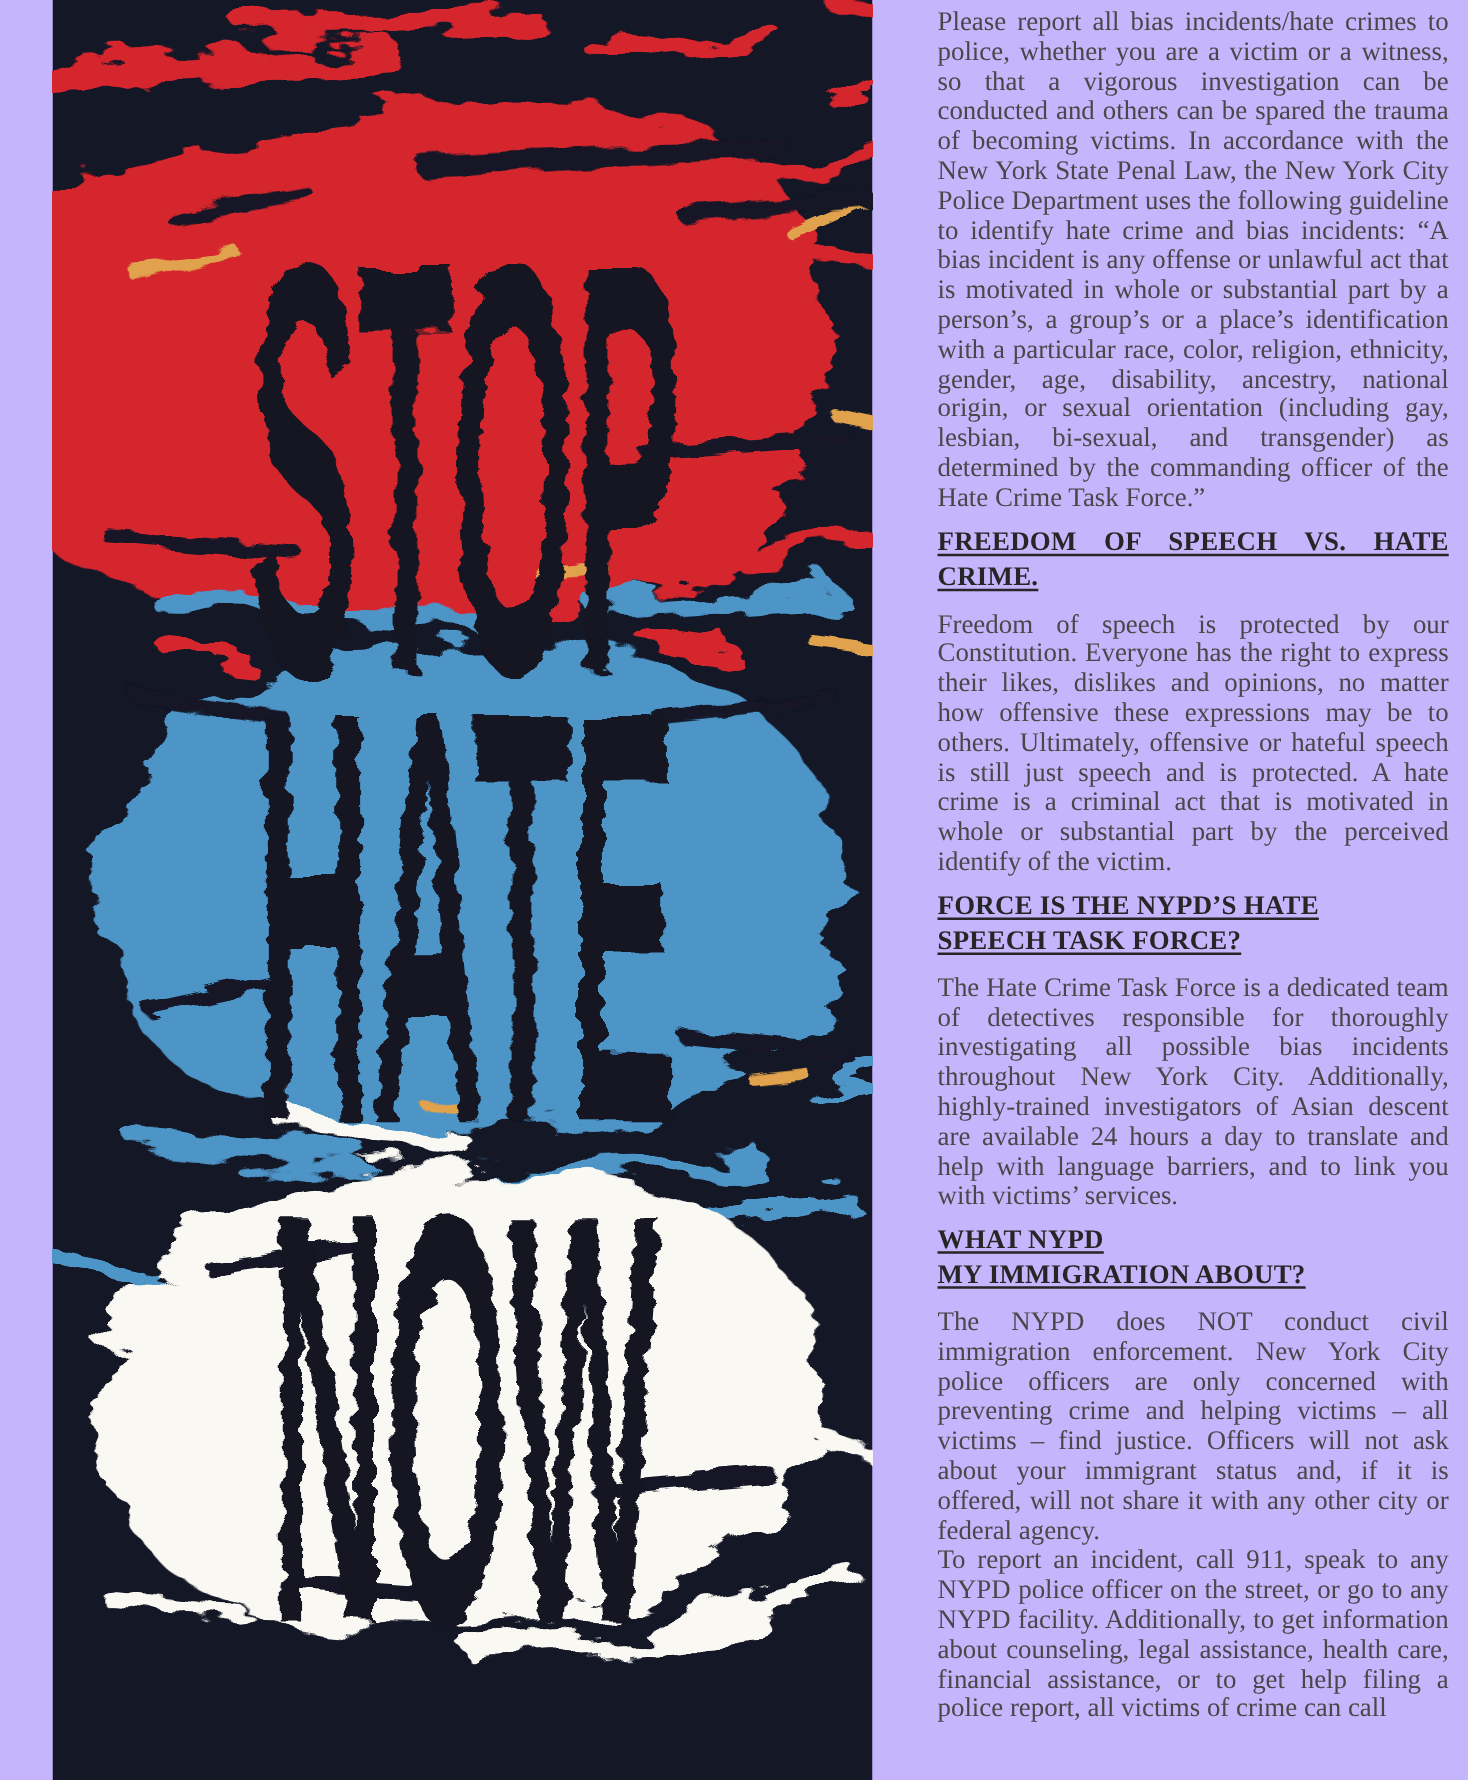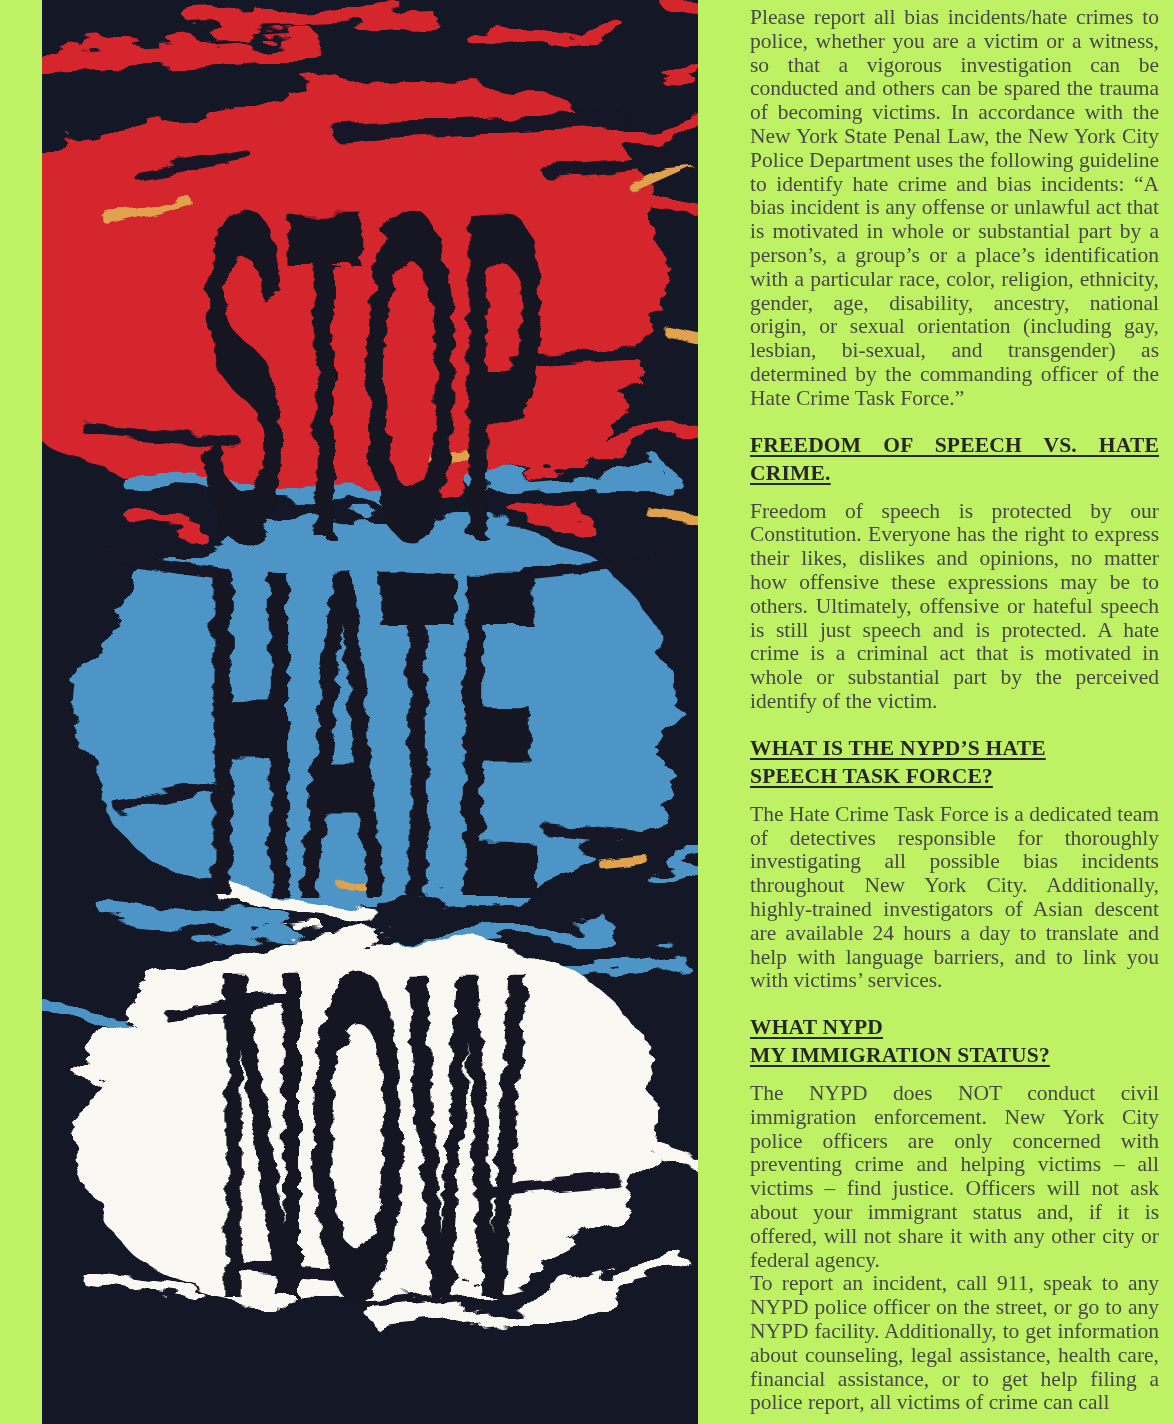--- a/index.html
+++ b/index.html
@@ -1,21 +1,21 @@
 <!DOCTYPE html>
 <html><head>
 <meta charset="utf-8">
 <style>
   html,body{margin:0;padding:0;background:#ffffff;}
-  .page{position:relative;width:1174px;height:1424px;background:#bef264;overflow:hidden;font-family:"Liberation Serif",serif;}
+  .page{position:relative;width:1174px;height:1424px;background:#c4b5fd;overflow:hidden;font-family:"Liberation Serif",serif;}
   .poster{position:absolute;left:42px;top:0;width:656px;height:1424px;}
   .poster svg{display:block;width:100%;height:100%;}
   .article{position:absolute;left:750px;top:6px;width:409px;color:#484848;font-size:21.5px;line-height:23.8px;text-align:justify;}
   .article p{margin:0;}
-  .article h2{font-size:21.5px;line-height:28px;color:#262626;margin:20px 0 13px 0;font-weight:bold;letter-spacing:0.2px;}
+  .article h2{font-size:21.5px;line-height:28px;color:#262626;margin:8px 0 13px 0;font-weight:bold;letter-spacing:0.2px;}
   .hl{text-decoration:underline;text-decoration-thickness:2px;text-underline-offset:3px;}
 </style>
 </head>
 <body>
 
 <div class="page">
 
   <div class="poster">
     <svg viewBox="0 0 656 1424" preserveAspectRatio="none">
       <defs>
@@ -100,22 +100,22 @@
     </svg>
   </div>
 
   <div class="article">
 
     <p>Please report all bias incidents/hate crimes to police, whether you are a victim or a witness, so that a vigorous investigation can be conducted and others can be spared the trauma of becoming victims. In accordance with the New York State Penal Law, the New York City Police Department uses the following guideline to identify hate crime and bias incidents: “A bias incident is any offense or unlawful act that is motivated in whole or substantial part by a person’s, a group’s or a place’s identification with a particular race, color, religion, ethnicity, gender, age, disability, ancestry, national origin, or sexual orientation (including gay, lesbian, bi-sexual, and transgender) as determined by the commanding officer of the Hate Crime Task Force.”</p>
 
     <h2><span class="hl">FREEDOM OF SPEECH VS. HATE CRIME.</span></h2>
     <p>Freedom of speech is protected by our Constitution. Everyone has the right to express their likes, dislikes and opinions, no matter how offensive these expressions may be to others. Ultimately, offensive or hateful speech is still just speech and is protected. A hate crime is a criminal act that is motivated in whole or substantial part by the perceived identify of the victim.</p>
 
-    <h2><span class="hl">WHAT IS THE NYPD’S HATE</span><br><span class="hl">SPEECH TASK FORCE?</span></h2>
+    <h2><span class="hl">FORCE IS THE NYPD’S HATE</span><br><span class="hl">SPEECH TASK FORCE?</span></h2>
     <p>The Hate Crime Task Force is a dedicated team of detectives responsible for thoroughly investigating all possible bias incidents throughout New York City. Additionally, highly-trained investigators of Asian descent are available 24 hours a day to translate and help with language barriers, and to link you with victims’ services.</p>
 
-    <h2><span class="hl">WHAT NYPD</span><br><span class="hl">MY IMMIGRATION STATUS?</span></h2>
+    <h2><span class="hl">WHAT NYPD</span><br><span class="hl">MY IMMIGRATION ABOUT?</span></h2>
     <p>The NYPD does NOT conduct civil immigration enforcement. New York City police officers are only concerned with preventing crime and helping victims – all victims – find justice. Officers will not ask about your immigrant status and, if it is offered, will not share it with any other city or federal agency.</p>
 
     <p><span>To report an incident, call 911, speak to any NYPD police officer on the street, or go to any NYPD facility. Additionally, to get information about counseling, legal assistance, health care, financial assistance, or to get help filing a police report, all victims of crime can call </span></p>
 
   </div>
 </div>
 
 </body></html>

